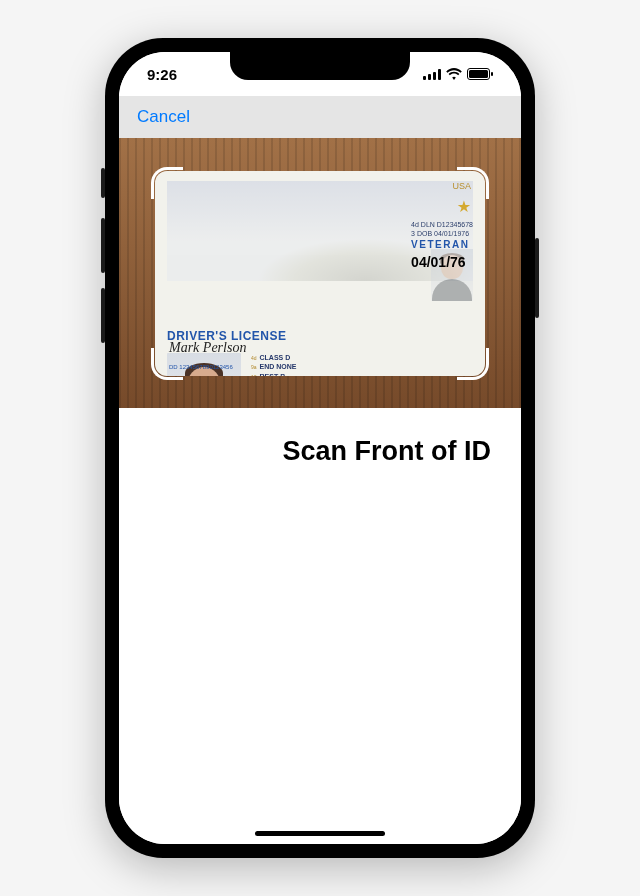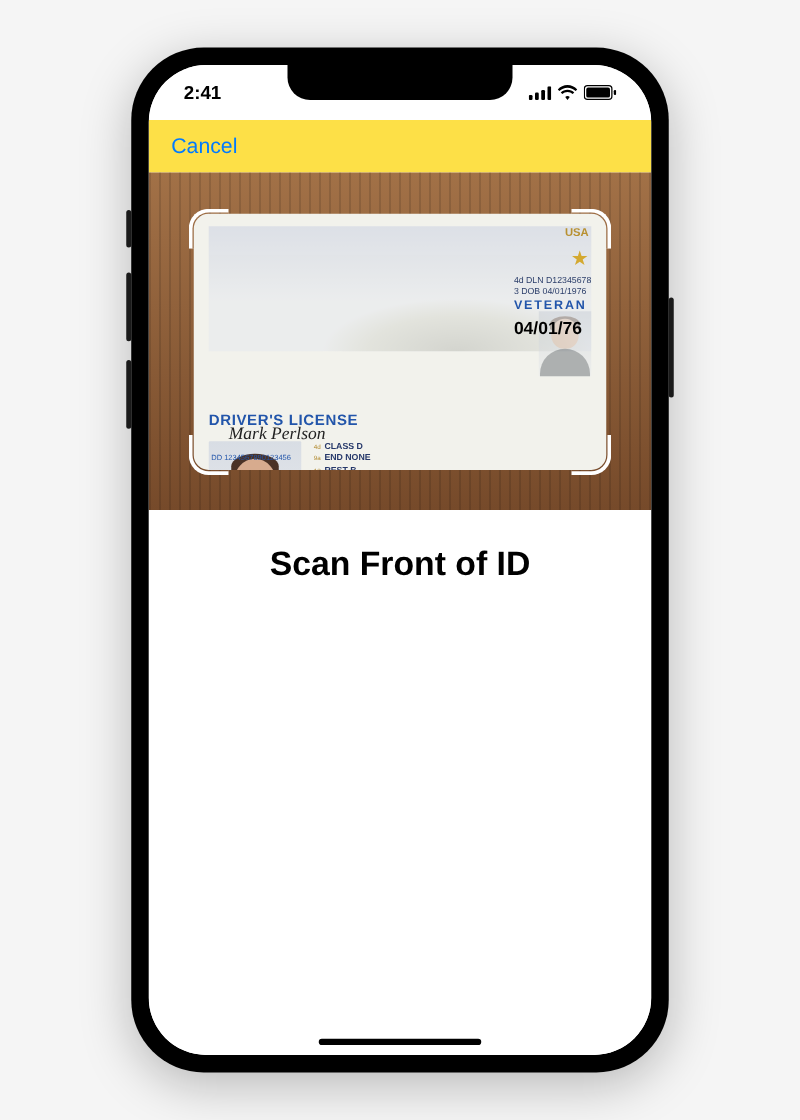--- a/index.html
+++ b/index.html
@@ -54,21 +54,21 @@
     font-weight: 600;
     background: #fff;
     z-index: 10;
   }
   .status-right { display: flex; align-items: center; gap: 5px; }
   .nav-bar {
     height: 42px;
     display: flex;
     align-items: center;
     padding: 0 16px;
-    background: #fde047;
+    background: #e5e5e5;
   }
   .cancel-btn {
     color: #007aff;
     font-size: 17px;
     background: none;
     border: none;
     cursor: pointer;
     padding: 4px 2px;
   }
   .camera-area {
@@ -105,21 +105,21 @@
   }
   .mtn {
     position: absolute; top: 0; left: 0; right: 0; height: 100px;
     background:
       radial-gradient(ellipse 180px 70px at 65% 100%, #b6b8b2 0%, #d4d6cf 40%, transparent 60%),
       linear-gradient(180deg, #c6cde0 0%, #e6e9ef 60%);
     opacity: 0.5;
   }
   .card > * { position: relative; }
   .card-title { color: #2255aa; font-weight: 700; font-size: 12px; letter-spacing: 0.5px; margin-top: 48px; }
-  .usa { position: absolute; top: 10px; right: 14px; color: #b89030; font-size: 9px; font-weight: 700; }
+  .usa { position: absolute; top: 10px; right: 14px; color: #b89030; font-size: 9px; font-weight: 400; }
   .star { position: absolute; top: 26px; right: 14px; color: #d4a930; font-size: 16px; }
   .card-body { display: flex; gap: 10px; margin-top: 10px; }
   .photo {
     width: 74px; height: 94px;
     background: linear-gradient(180deg, #d8dde4 0%, #ecedf0 100%);
     position: relative;
     border-radius: 1px;
   }
   .head { position: absolute; top: 14px; left: 50%; transform: translateX(-50%); width: 34px; height: 38px;
     background: #d7ab8e; border-radius: 50% 50% 45% 45%; }
@@ -136,48 +136,48 @@
   .ghost .hair { width: 24px; height: 12px; top: 4px; }
   .ghost .shoulders { width: 40px; height: 22px; }
   .fields { flex: 1; line-height: 1.4; }
   .fields .lbl { color: #b28a2e; font-size: 5px; margin-right: 1px; }
   .fields .val { color: #26386a; font-weight: 700; font-size: 7px; }
   .fields .name { font-size: 9px; font-weight: 800; }
   .right-col { position: absolute; right: 12px; top: 50px; text-align: left; font-size: 7px; }
   .right-col div { margin-bottom: 2px; }
   .veteran { color: #2255aa; font-size: 10px; font-weight: 800; letter-spacing: 1.5px; margin-top: 2px; }
   .dob-big { font-size: 14px; font-weight: 800; color: #000000; margin-top: 4px; }
-  .sig { font-family: cursive; font-style: italic; font-size: 14px; color: #222; position: absolute; bottom: 20px; left: 28px; }
+  .sig { font-family: cursive; font-style: italic; font-size: 14px; color: #222; position: absolute; bottom: 20px; left: 14px; }
   .dd { position: absolute; bottom: 6px; left: 14px; font-size: 6px; color: #2255aa; }
   .content {
     flex: 1;
     background: #fff;
     padding: 28px 30px;
-    text-align: center;
+    text-align: right;
   }
   .title { font-size: 27px; font-weight: 700; margin-bottom: 14px; color: #000; }
   .desc { font-size: 15px; line-height: 1.35; color: #000; }
   .home-ind { position: absolute; bottom: 8px; left: 50%; transform: translateX(-50%);
     width: 130px; height: 5px; background: #000; border-radius: 3px; }
   svg.signal, svg.wifi, svg.batt { display: block; }
 </style>
 </head>
 <body>
 
 <div class="phone">
   <div class="side-btn sb-l1"></div>
   <div class="side-btn sb-l2"></div>
   <div class="side-btn sb-l3"></div>
   <div class="side-btn sb-r"></div>
 
   <div class="screen">
     <div class="notch"></div>
 
     <div class="status-bar">
-      <span>2:41</span>
+      <span>9:26</span>
       <div class="status-right">
         <svg class="signal" width="18" height="11" viewBox="0 0 18 11">
             <rect x="0" y="7" width="3" height="4" rx="1" fill="#000"></rect>
             <rect x="5" y="5" width="3" height="6" rx="1" fill="#000"></rect>
             <rect x="10" y="3" width="3" height="8" rx="1" fill="#000"></rect>
             <rect x="15" y="0" width="3" height="11" rx="1" fill="#000"></rect>
           </svg>
         <svg class="wifi" width="16" height="12" viewBox="0 0 16 12">
             <path d="M8 2.2c2.5 0 4.8 1 6.5 2.6l1.3-1.3C13.8 1.3 11 0 8 0S2.2 1.3.2 3.5l1.3 1.3C3.2 3.2 5.5 2.2 8 2.2zm0 3.3c1.6 0 3 .6 4.1 1.7l1.3-1.3C12 4.5 10.1 3.7 8 3.7s-4 .8-5.4 2.2l1.3 1.3C5 6.1 6.4 5.5 8 5.5zm0 3.3c.7 0 1.3.3 1.8.7L8 12 6.2 9.5c.5-.4 1.1-.7 1.8-.7z" fill="#000"></path>
           </svg>

